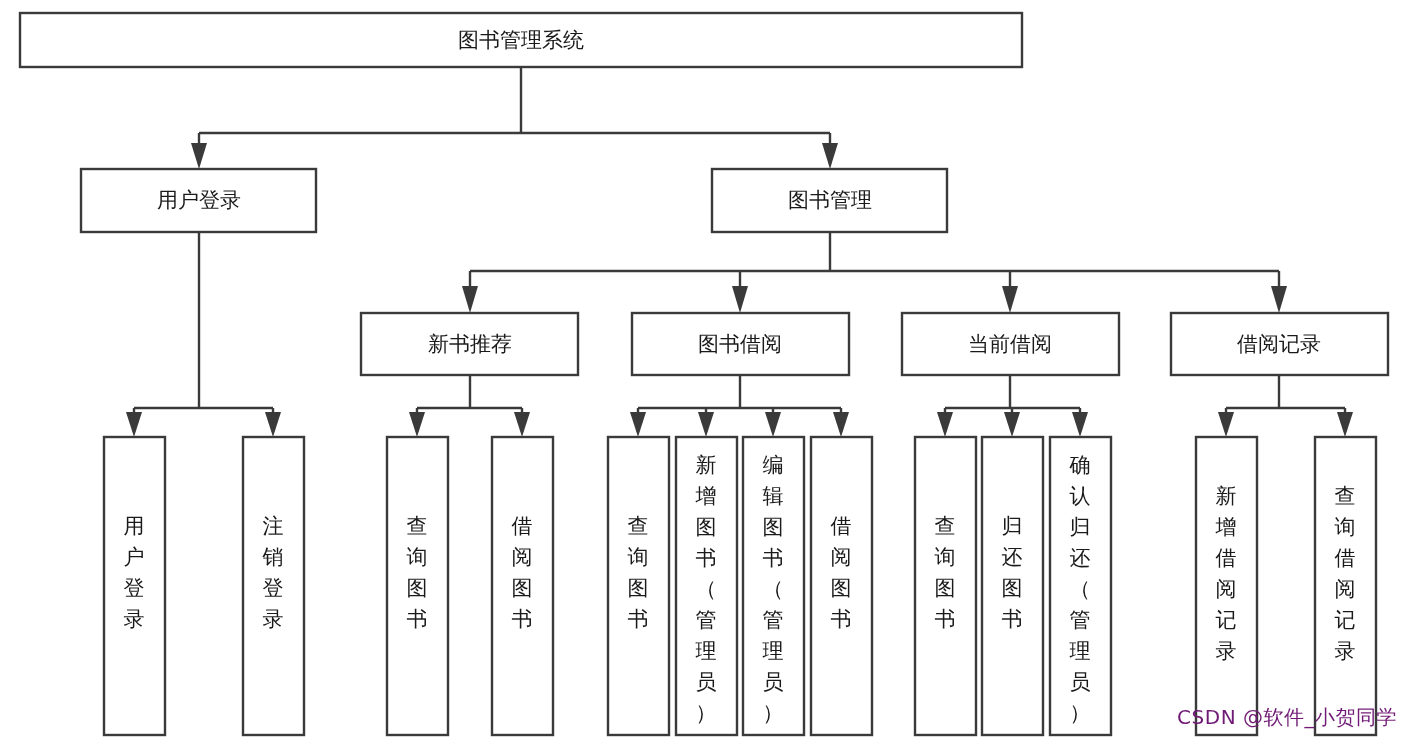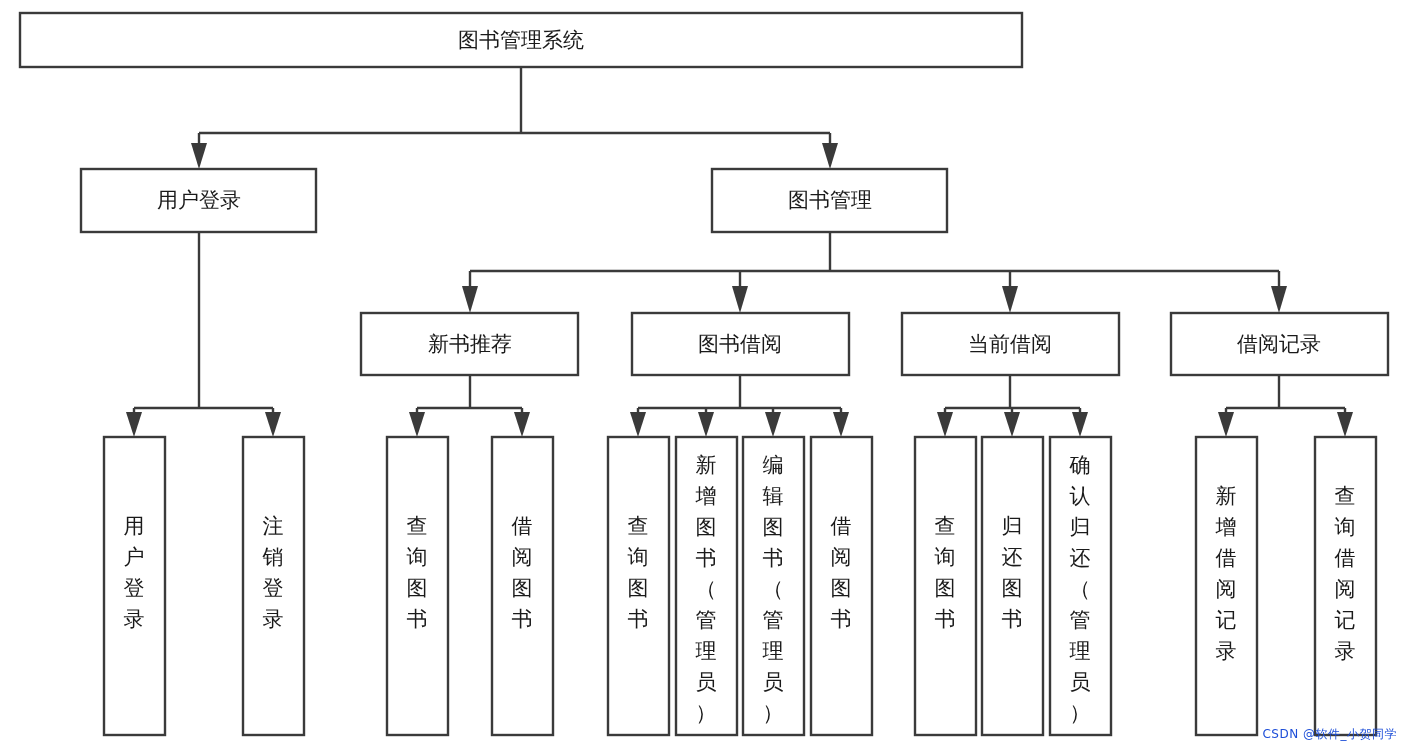--- a/index.html
+++ b/index.html
@@ -53,24 +53,24 @@
   }
   .node-label-v {
     fill: #1a1a1a;
     font-family: "DejaVu Sans", "Liberation Sans", sans-serif;
     font-size: 21px;
     text-anchor: middle;
   }
   .watermark {
     position: absolute;
     right: 8px;
-    bottom: 4px;
-    font-family: "DejaVu Sans", "Liberation Sans", sans-serif;
-    font-size: 12px;
-    color: #1d4ed8;
+    bottom: 16px;
+    font-family: "DejaVu Sans", "Liberation Sans", sans-serif;
+    font-size: 20px;
+    color: #701a75;
     white-space: nowrap;
     letter-spacing: 0.5px;
   }
 </style>
 </head>
 <body>
 
 <div id="diagram-root">
 
   <svg id="flow" viewBox="0 0 1405 747">

